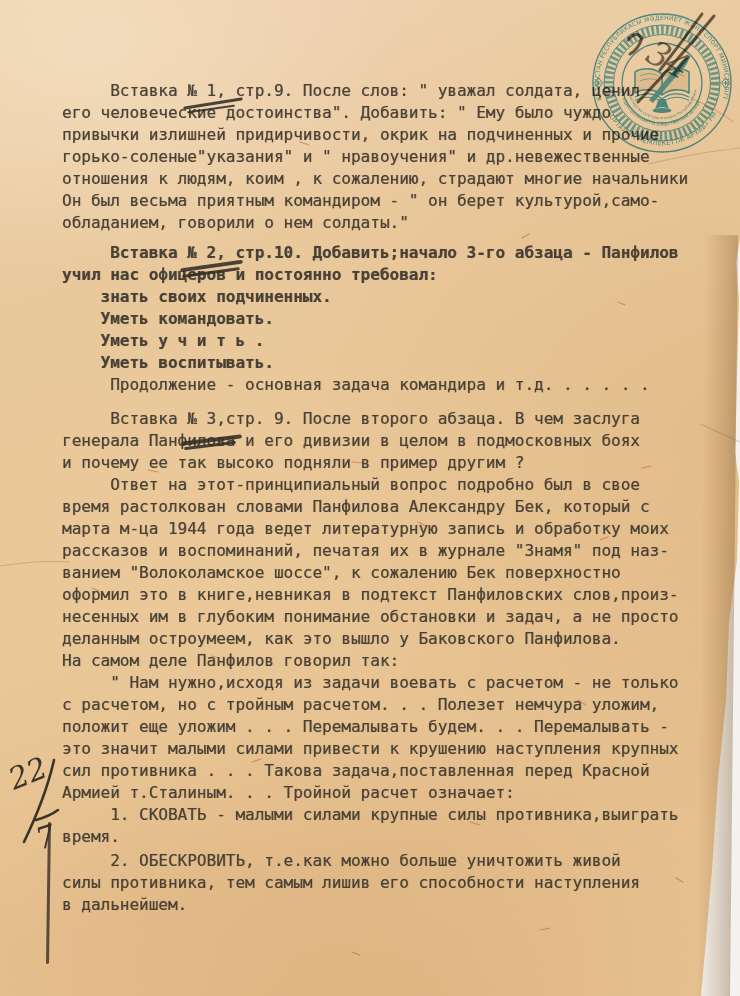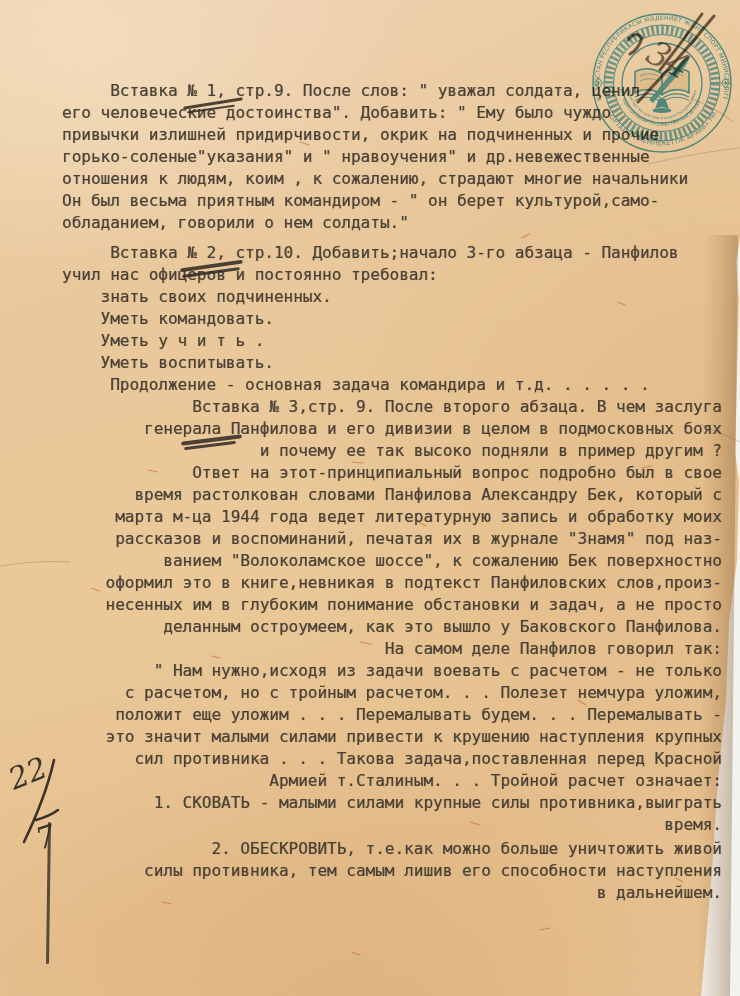--- a/index.html
+++ b/index.html
@@ -18,24 +18,24 @@
   }
   .edge-shade{position:absolute;top:235px;left:700px;width:34px;height:761px;
     background:linear-gradient(90deg,rgba(141,96,51,0) 0%,rgba(141,96,51,.22) 60%,rgba(120,80,40,.34) 100%);
     transform:rotate(.6deg);pointer-events:none;}
   
   .doc-text{position:absolute;left:62px;top:80px;width:660px;
     font-size:16px;line-height:22px;letter-spacing:0px;
     color:rgba(66,60,50,.92);white-space:pre;
     text-shadow:.5px .4px .7px rgba(80,72,60,.45), -.2px 0 .4px rgba(80,72,60,.25);}
   .tline{height:22px;}
-  .para:nth-child(2){margin-top:8px;}
+  .para:nth-child(2){margin-top:8px;font-weight:bold;}
   .para:nth-child(3){margin-top:0;}
-  .para:nth-child(4){text-align:right;}
-  .para:nth-child(5){margin-top:2px;text-align:right;}
+  .para:nth-child(4){margin-top:12px;}
+  .para:nth-child(5){margin-top:2px;}
   
   .strike{position:absolute;background:#332d25;border-radius:2px;opacity:.88;}
   .s1a{left:183px;top:102px;width:60px;height:3px;transform:rotate(-9deg);}
   .s1b{left:187px;top:108px;width:48px;height:2px;transform:rotate(-8deg);}
   .s2a{left:180px;top:264px;width:63px;height:4px;transform:rotate(-8deg);}
   .s2b{left:182px;top:271px;width:58px;height:3px;transform:rotate(-8deg);}
   .s3a{left:181px;top:438px;width:61px;height:3.5px;transform:rotate(-7deg);}
   .s3b{left:184px;top:444px;width:52px;height:2.5px;transform:rotate(-7deg);}
   
   .margin-line{position:absolute;left:47px;top:822px;width:2.6px;height:142px;

